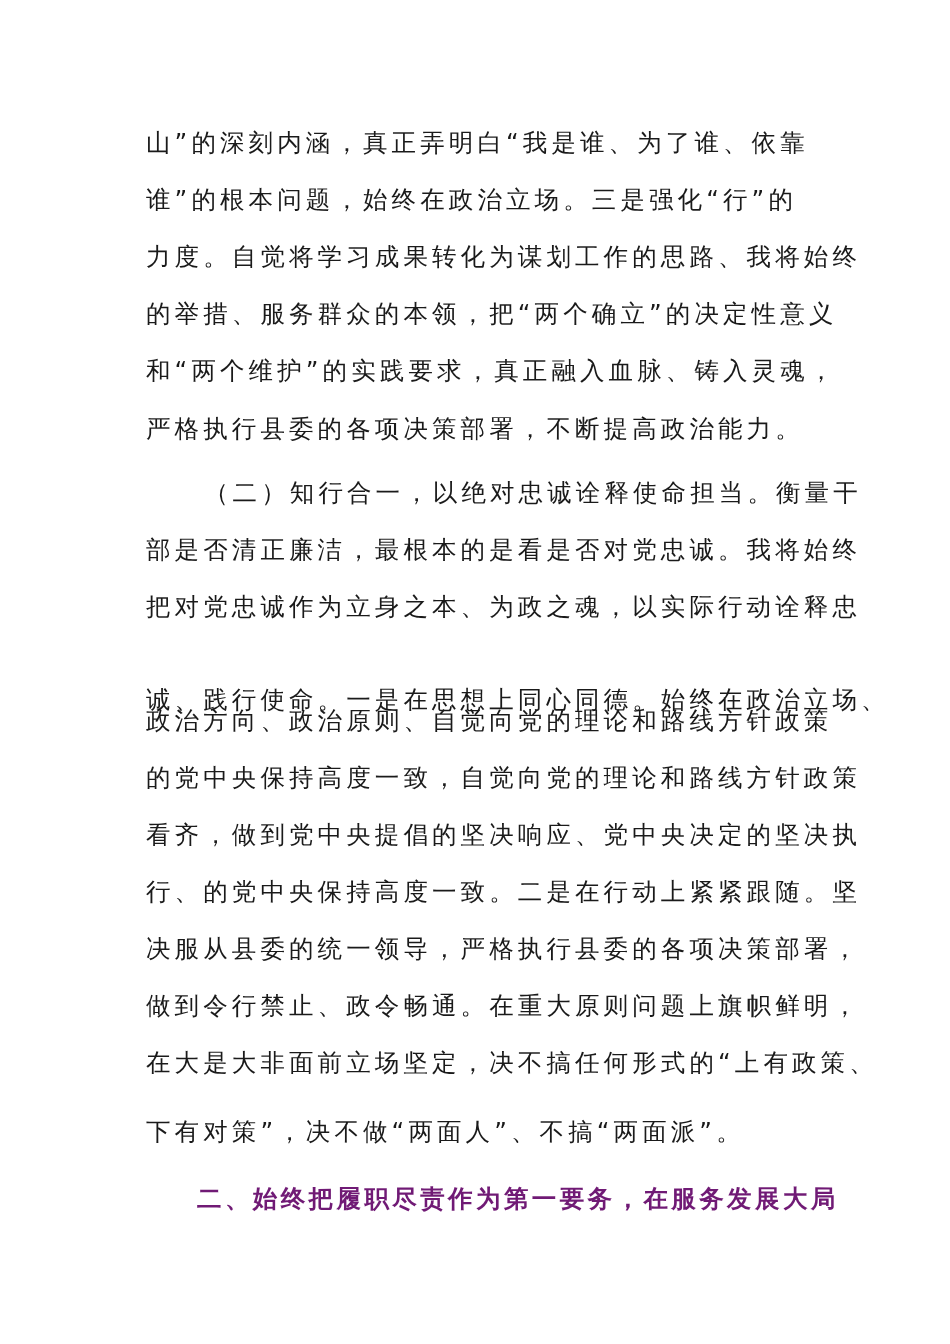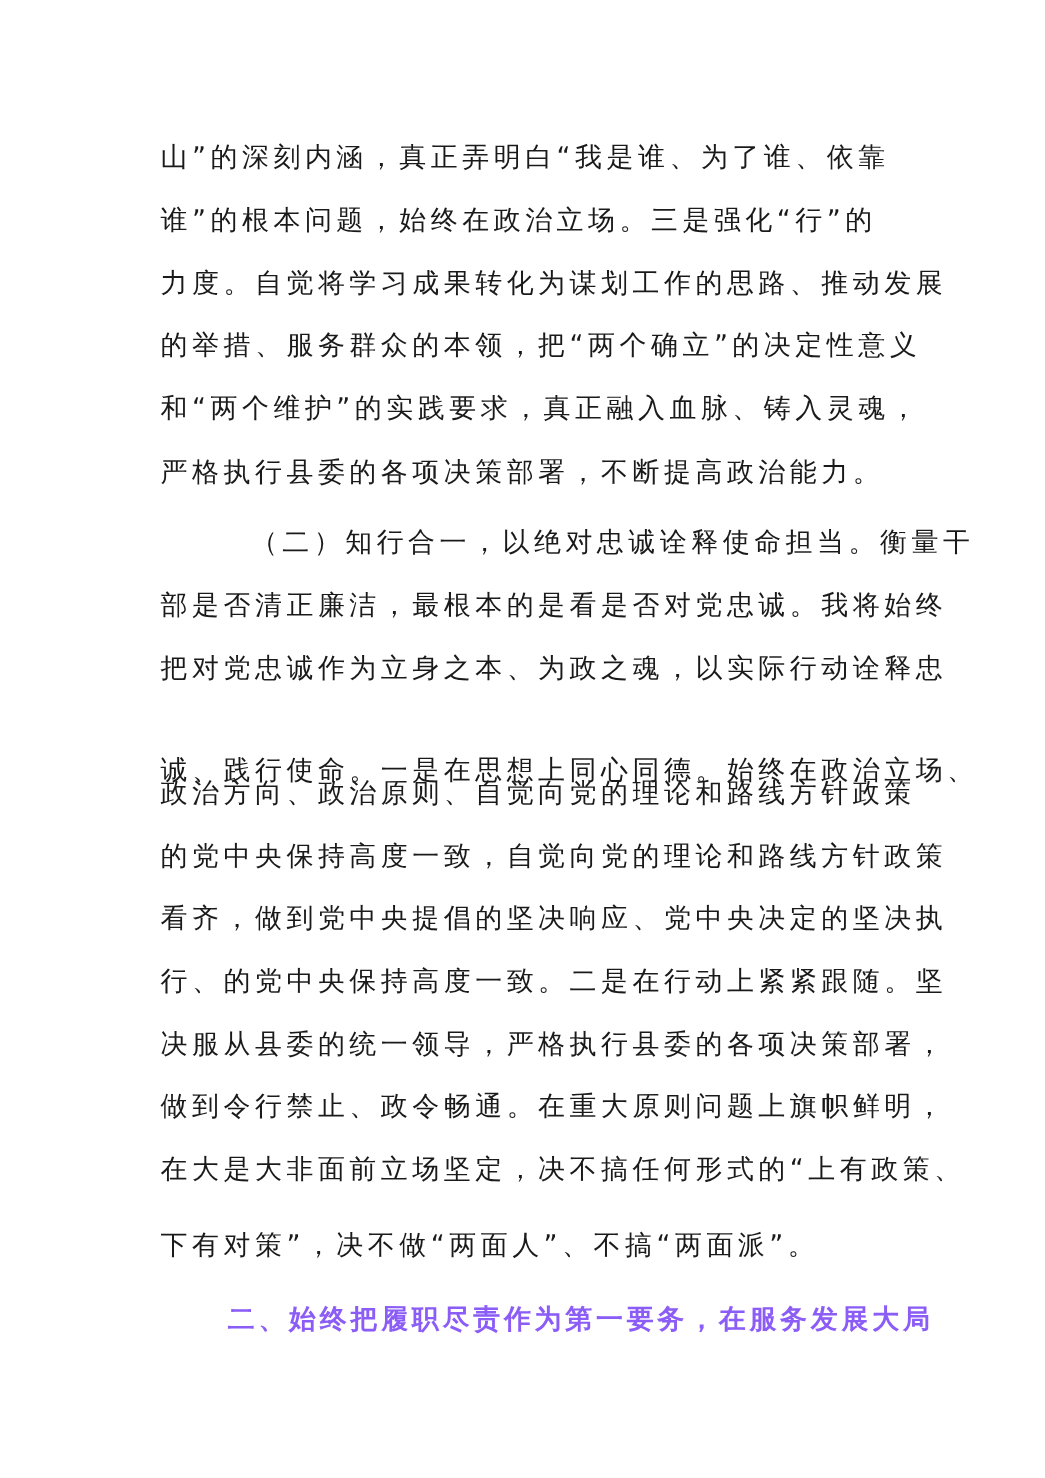--- a/index.html
+++ b/index.html
@@ -30,39 +30,38 @@
       height: 34px;
       line-height: 34px;
       font-size: 24.5px;
       letter-spacing: 4.1px;
       white-space: nowrap;
       font-weight: normal;
     }
     .line.indent {
       left: 204px;
       width: 582px;
-      margin-left: 24px;
     }
     .line.heading {
-      left: 207px;
+      left: 197px;
       width: 600px;
       font-weight: bold;
       letter-spacing: 3.4px;
-      color: #8b5cf6;
+      color: #701a75;
     }
   </style>
 </head>
 <body>
 
 <div class="page">
 
   <div>
     <div class="line" style="top:126px">山”的深刻内涵，真正弄明白“我是谁、为了谁、依靠</div>
     <div class="line" style="top:183px">谁”的根本问题，始终在政治立场。三是强化“行”的</div>
-    <div class="line" style="top:240px">力度。自觉将学习成果转化为谋划工作的思路、推动发展</div>
+    <div class="line" style="top:240px">力度。自觉将学习成果转化为谋划工作的思路、我将始终</div>
     <div class="line" style="top:297px">的举措、服务群众的本领，把“两个确立”的决定性意义</div>
     <div class="line" style="top:354px">和“两个维护”的实践要求，真正融入血脉、铸入灵魂，</div>
     <div class="line" style="top:412px">严格执行县委的各项决策部署，不断提高政治能力。</div>
   </div>
 
   <div>
     <div class="line indent" style="top:476px">（二）知行合一，以绝对忠诚诠释使命担当。衡量干</div>
     <div class="line" style="top:533px">部是否清正廉洁，最根本的是看是否对党忠诚。我将始终</div>
     <div class="line" style="top:590px">把对党忠诚作为立身之本、为政之魂，以实际行动诠释忠</div>
     <div class="line" style="top:683px">诚、践行使命。一是在思想上同心同德。始终在政治立场、</div>

